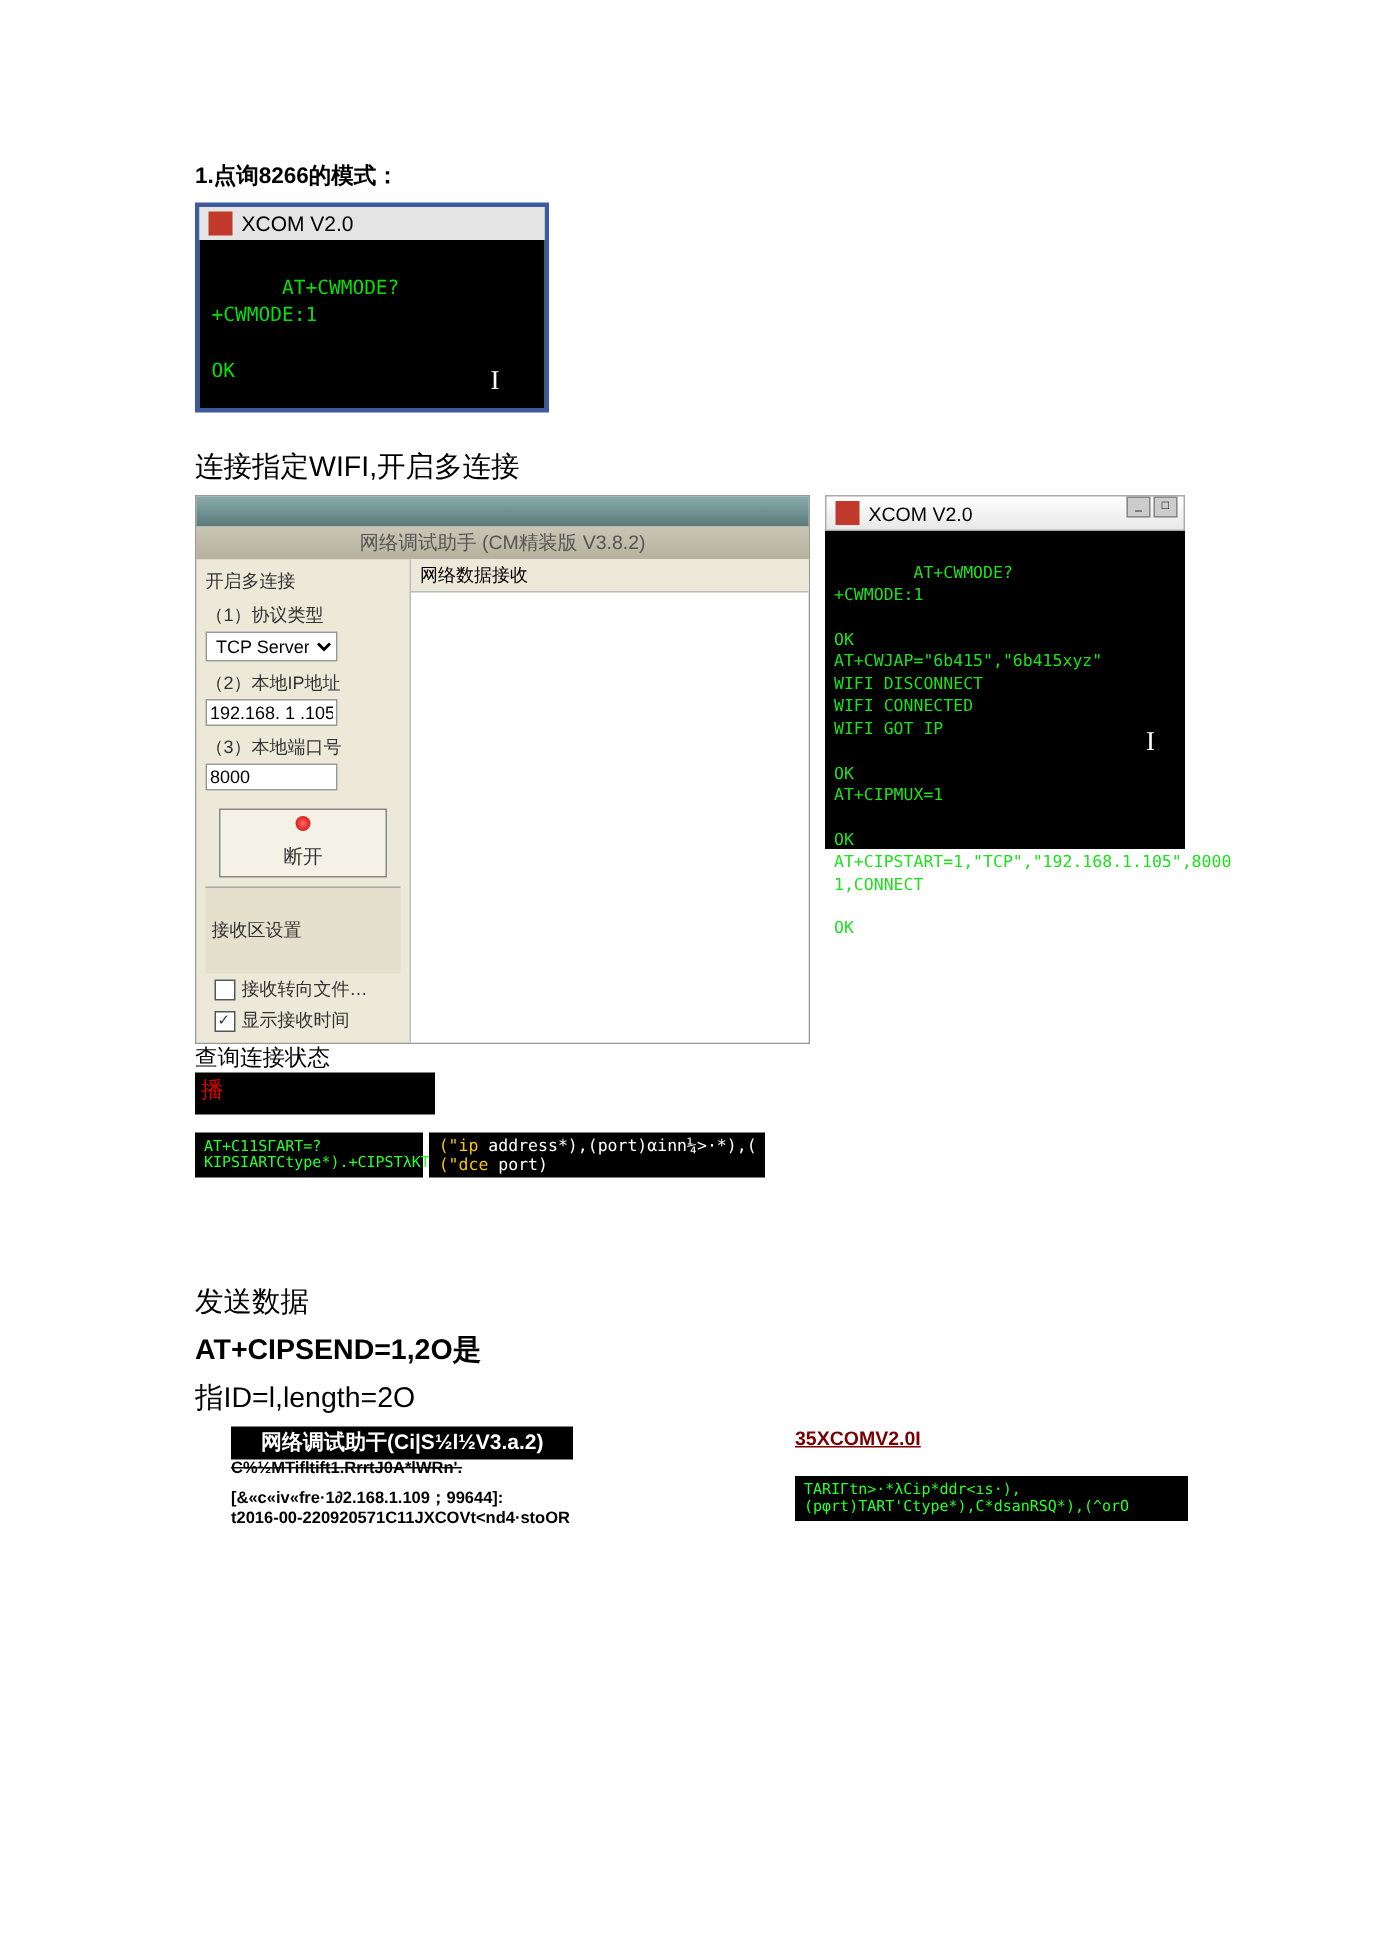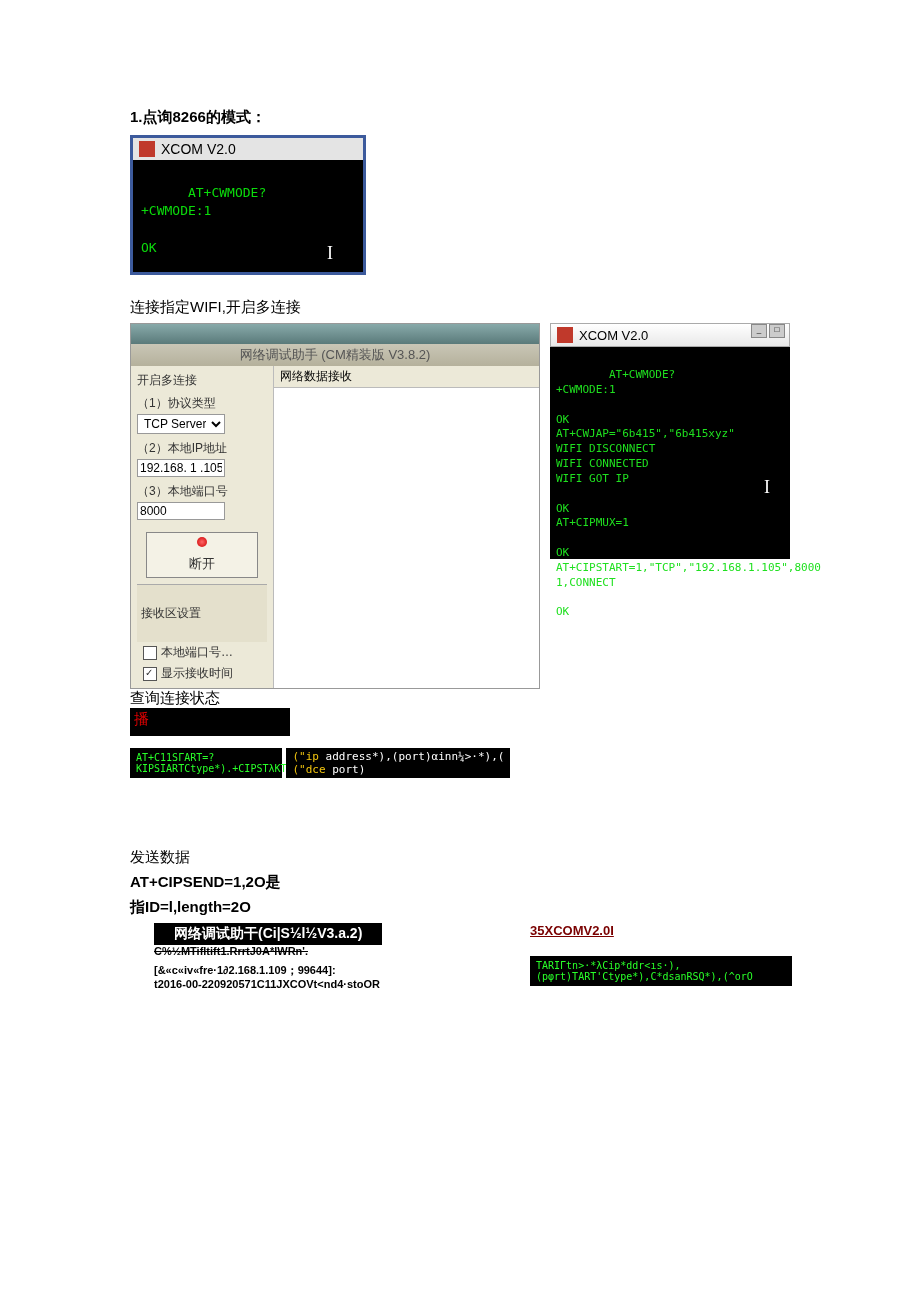--- a/index.html
+++ b/index.html
@@ -153,21 +153,21 @@
     .yellow-code-box {
       background: #000;
       font-family: monospace;
       font-size: 11px;
       padding: 2px 6px;
       display: inline-block;
       vertical-align: top;
     }
     .yellow { color: #f1c40f; }
     .white { color: #fff; }
-    .section-text { font-size: 15px; margin: 6px 0; }
+    .section-text { font-size: 19px; margin: 6px 0; }
     .underline-red { text-decoration: underline; color: #7a0000; font-weight: bold; }
     .strike { text-decoration: line-through; }
     .tiny-bold { font-size: 11px; font-weight: bold; }
     .spacer-lg { height: 64px; }
     .col2-row { display:flex; gap:100px; align-items:flex-start;}
   </style>
 </head>
 <body>
 
 <div class="doc-margin">
@@ -207,21 +207,21 @@
           <input value="192.168. 1 .105" style="">
           <div class="field-label">（3）本地端口号</div>
           <input value="8000" style="">
           <div class="disconnect-btn">
             <span class="red-dot"></span>
             <span>断开</span>
           </div>
           <div class="receive-area-label">接收区设置</div>
           <div class="checkbox-row">
             <span class="cb"></span>
-            <span>本地端口号…</span>
+            <span>接收转向文件…</span>
           </div>
           <div class="checkbox-row">
             <span class="cb checked"></span>
             <span>显示接收时间</span>
           </div>
         </div>
         <div class="net-receive-main">
           <div class="net-receive-header">网络数据接收</div>
         </div>
       </div>
@@ -275,21 +275,21 @@
       <span class="yellow">("dce</span>
       <span class="white">port)</span>
     </span>
   </div>
 
   <div class="spacer-lg"></div>
 
   
   <div class="section-text">发送数据</div>
   <div class="section-text" style="font-weight:bold;">AT+CIPSEND=1,2O是</div>
-  <div class="section-text" style="font-weight:bold;">指ID=l,length=2O</div>
+  <div class="section-text" style="font-weight:normal;">指ID=l,length=2O</div>
 
   <div class="col2-row">
     <div style="width:300px;">
       <div class="caption-bw" style="margin-left:24px; font-size:14px;">网络调试助干(Ci|S½l½V3.a.2)</div>
       <div class="tiny-bold strike" style="margin-left:24px;">
         <span>C%½MTifltift1.RrrtJ0A*lWRn'.</span>
       </div>
       <div style="height:6px;"></div>
       <div class="tiny-bold" style="margin-left:24px;">[&amp;«c«iv«fre·1∂2.168.1.109；99644]:</div>
       <div class="tiny-bold" style="margin-left:24px;">t2016-00-220920571C11JXCOVt&lt;nd4·stoOR</div>

